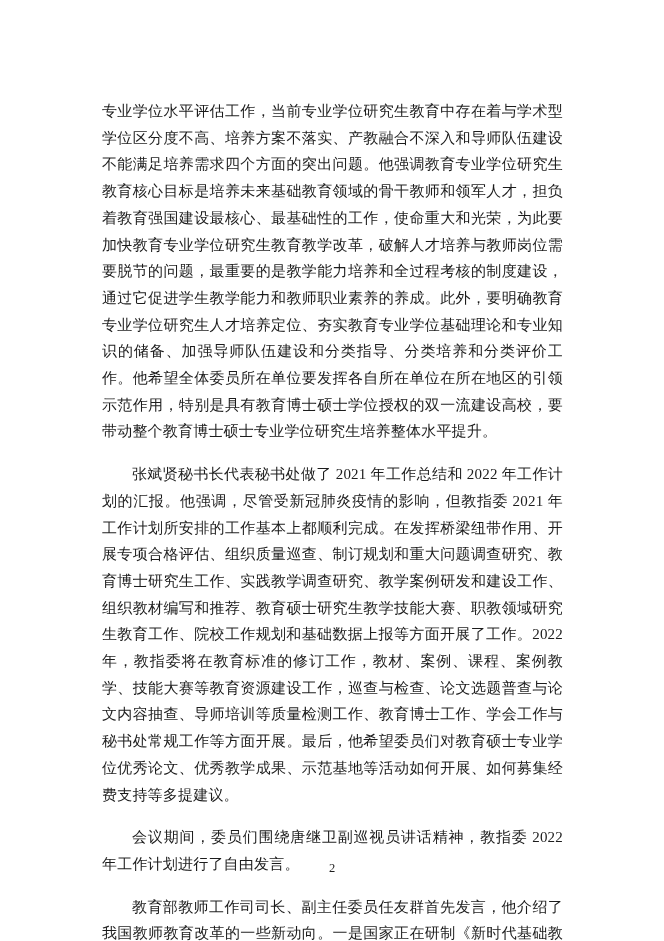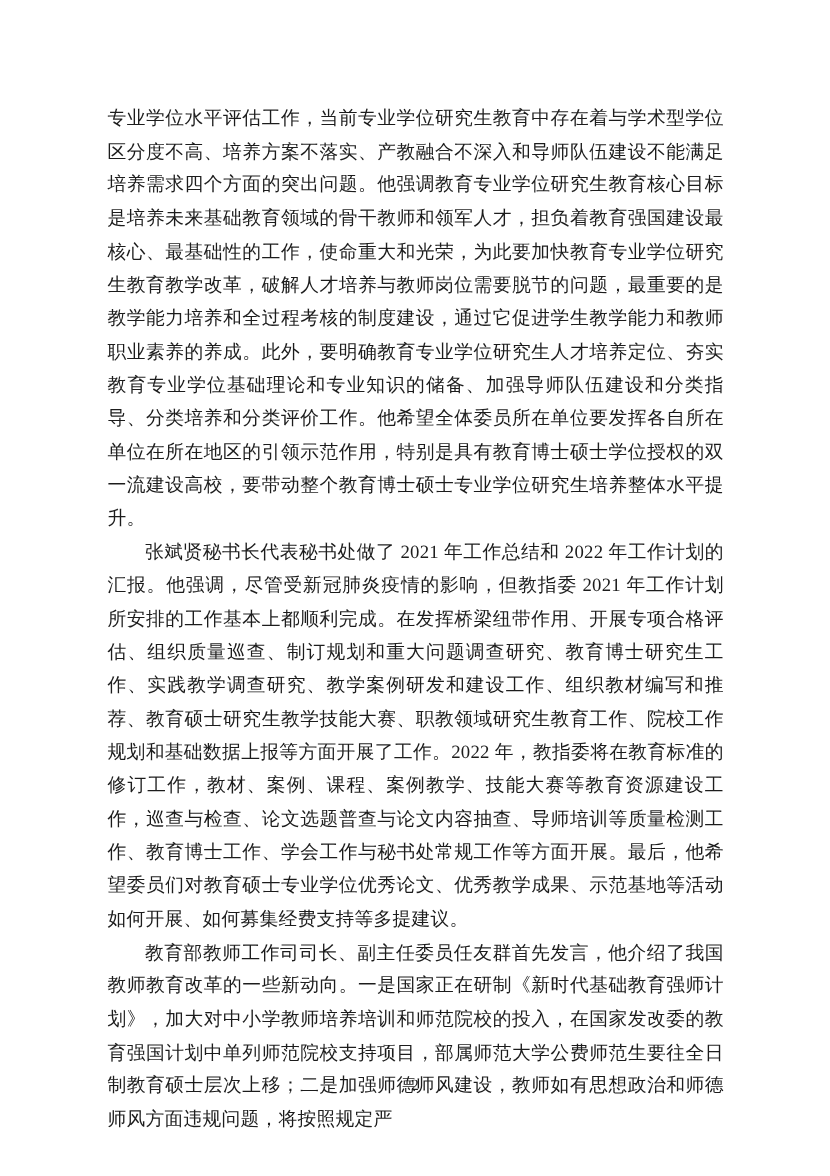--- a/index.html
+++ b/index.html
@@ -20,21 +20,21 @@
     top: 82px;
     width: 493px;
     font-size: 15px;
     line-height: 26.7px;
     color: #1c1c1c;
     text-align: justify;
     text-justify: inter-ideograph;
     letter-spacing: 0.2px;
   }
   .text-body p {
-    margin: 0;
+    margin: 16px;
   }
   .text-body p.indent {
     text-indent: 2em;
     font-family: Liberation Serif, serif;
   }
   .page-number {
     position: absolute;
     top: 861px;
     left: 0;
     width: 664px;
@@ -43,16 +43,17 @@
     color: #1c1c1c;
   }
 </style>
 </head>
 <body>
 
 <div class="page">
   <div class="text-body">
     <p>专业学位水平评估工作，当前专业学位研究生教育中存在着与学术型学位区分度不高、培养方案不落实、产教融合不深入和导师队伍建设不能满足培养需求四个方面的突出问题。他强调教育专业学位研究生教育核心目标是培养未来基础教育领域的骨干教师和领军人才，担负着教育强国建设最核心、最基础性的工作，使命重大和光荣，为此要加快教育专业学位研究生教育教学改革，破解人才培养与教师岗位需要脱节的问题，最重要的是教学能力培养和全过程考核的制度建设，通过它促进学生教学能力和教师职业素养的养成。此外，要明确教育专业学位研究生人才培养定位、夯实教育专业学位基础理论和专业知识的储备、加强导师队伍建设和分类指导、分类培养和分类评价工作。他希望全体委员所在单位要发挥各自所在单位在所在地区的引领示范作用，特别是具有教育博士硕士学位授权的双一流建设高校，要带动整个教育博士硕士专业学位研究生培养整体水平提升。</p>
     <p class="indent">张斌贤秘书长代表秘书处做了 2021 年工作总结和 2022 年工作计划的汇报。他强调，尽管受新冠肺炎疫情的影响，但教指委 2021 年工作计划所安排的工作基本上都顺利完成。在发挥桥梁纽带作用、开展专项合格评估、组织质量巡查、制订规划和重大问题调查研究、教育博士研究生工作、实践教学调查研究、教学案例研发和建设工作、组织教材编写和推荐、教育硕士研究生教学技能大赛、职教领域研究生教育工作、院校工作规划和基础数据上报等方面开展了工作。2022 年，教指委将在教育标准的修订工作，教材、案例、课程、案例教学、技能大赛等教育资源建设工作，巡查与检查、论文选题普查与论文内容抽查、导师培训等质量检测工作、教育博士工作、学会工作与秘书处常规工作等方面开展。最后，他希望委员们对教育硕士专业学位优秀论文、优秀教学成果、示范基地等活动如何开展、如何募集经费支持等多提建议。</p>
+    <p class="indent">会议期间，委员们围绕唐继卫副巡视员讲话精神，教指委 2022 年工作计划进行了自由发言。</p>
     <p class="indent">教育部教师工作司司长、副主任委员任友群首先发言，他介绍了我国教师教育改革的一些新动向。一是国家正在研制《新时代基础教育强师计划》，加大对中小学教师培养培训和师范院校的投入，在国家发改委的教育强国计划中单列师范院校支持项目，部属师范大学公费师范生要往全日制教育硕士层次上移；二是加强师德师风建设，教师如有思想政治和师德师风方面违规问题，将按照规定严</p>
   </div>
   <div class="page-number">2</div>
 </div>
 
 </body></html>

